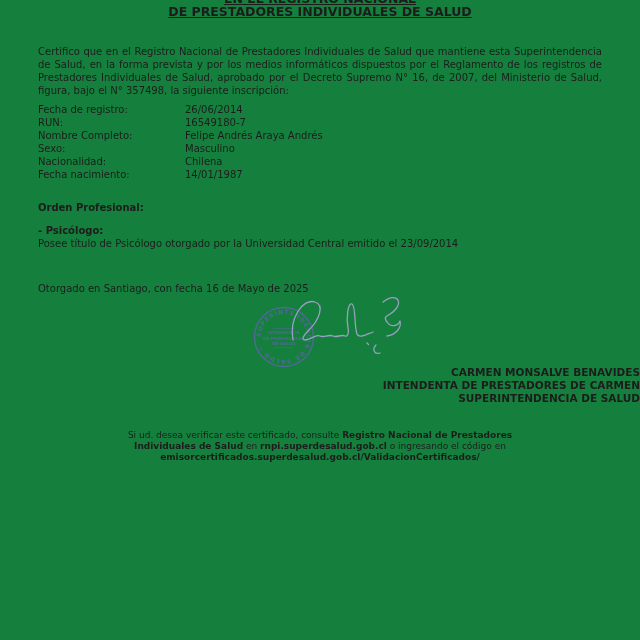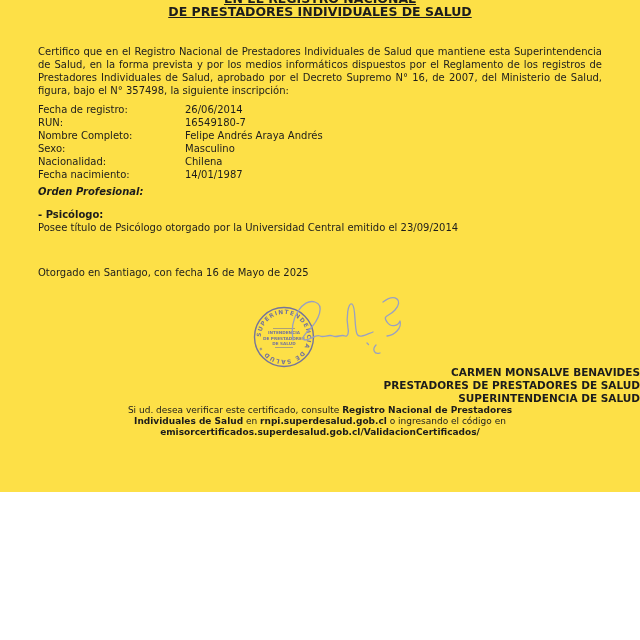--- a/index.html
+++ b/index.html
@@ -1,20 +1,20 @@
 <!DOCTYPE html>
 <html><head>
 <meta charset="utf-8">
 <style>
   html, body { margin: 0; padding: 0; background: #ffffff; }
   .page {
     position: relative;
     width: 640px;
-    height: 492px;
-    background: #fde047;
+    height: 640px;
+    background: #15803d;
     overflow: hidden;
     font-family: "DejaVu Sans", "Liberation Sans", sans-serif;
     color: #1c1c1c;
   }
   
   .title-block {
     position: absolute;
     top: -8px;
     left: 0;
     width: 640px;
@@ -30,41 +30,41 @@
     top: 45px;
     left: 38px;
     width: 564px;
     font-size: 10px;
     line-height: 13px;
   }
   .intro { text-align: justify; margin: 0; }
   .fields { margin-top: 6px; }
   .field-row { display: flex; align-items: flex-end; }
   .field-row .flabel { width: 147px; flex: 0 0 147px; }
-  .orden-heading { margin-top: 4px; font-weight: bold; font-style: italic; }
+  .orden-heading { margin-top: 20px; font-weight: bold; }
   .entry-title { margin-top: 10px; font-weight: bold; }
   .entry-detail { margin: 0; }
   .issuance { margin-top: 32px; }
   
   .sig-block { position: absolute; left: 245px; top: 288px; width: 170px; height: 82px; }
   
   .signatory {
     position: absolute;
     top: 366px;
     left: 0;
     width: 640px;
     text-align: right;
     font-weight: bold;
     font-size: 10.5px;
     line-height: 13px;
   }
   
   .verify {
     position: absolute;
-    top: 405px;
+    top: 430px;
     left: 115px;
     width: 410px;
     text-align: center;
     font-size: 9px;
     line-height: 10.8px;
   }
   .b { font-weight: bold; }
 </style>
 </head>
 <body>
@@ -137,19 +137,19 @@
         <path d="M 138,14 C 150,5 159,12 150,22 C 144,29 137,27 142,34 C 146,40 153,38 155,33
                  C 157,40 150,47 142,48"></path>
         <path d="M 122,55 l 1.5,1.5"></path>
         <path d="M 131,57 C 127,61 129,67 135,65"></path>
       </g>
     </svg>
   </div>
 
   <div class="signatory">
     <div>CARMEN MONSALVE BENAVIDES</div>
-    <div>PRESTADORES DE PRESTADORES DE SALUD</div>
+    <div>INTENDENTA DE PRESTADORES DE CARMEN</div>
     <div>SUPERINTENDENCIA DE SALUD</div>
   </div>
 
   <div class="verify"><span>Si ud. desea verificar este certificado, consulte </span><span class="b">Registro Nacional de Prestadores Individuales de Salud</span><span> en </span><span class="b">rnpi.superdesalud.gob.cl</span><span> o ingresando el código en </span><span class="b">emisorcertificados.superdesalud.gob.cl/ValidacionCertificados/</span></div>
 
 </div>
 
 </body></html>

